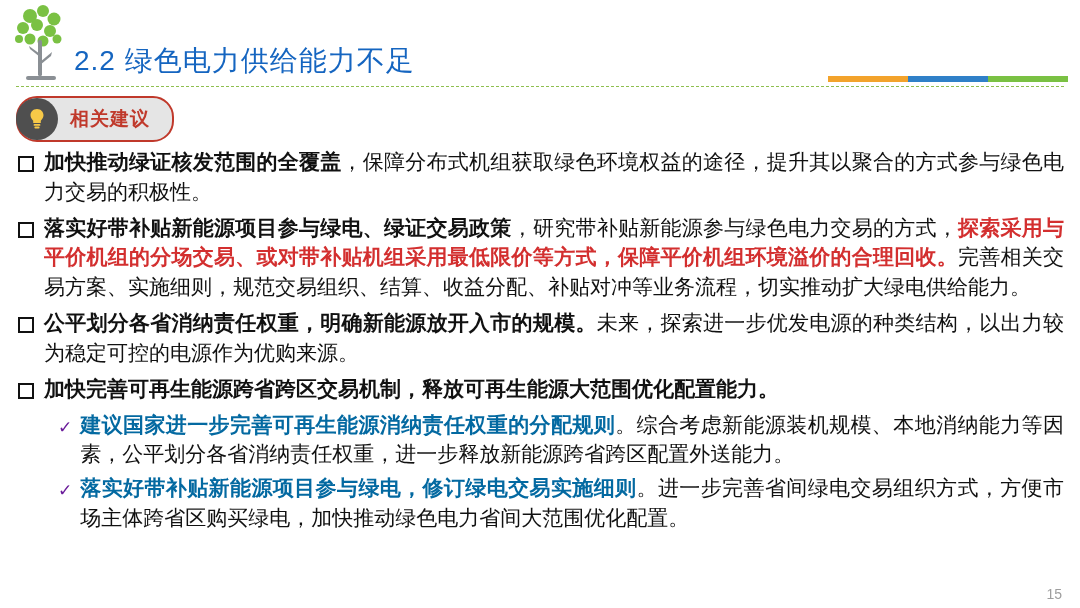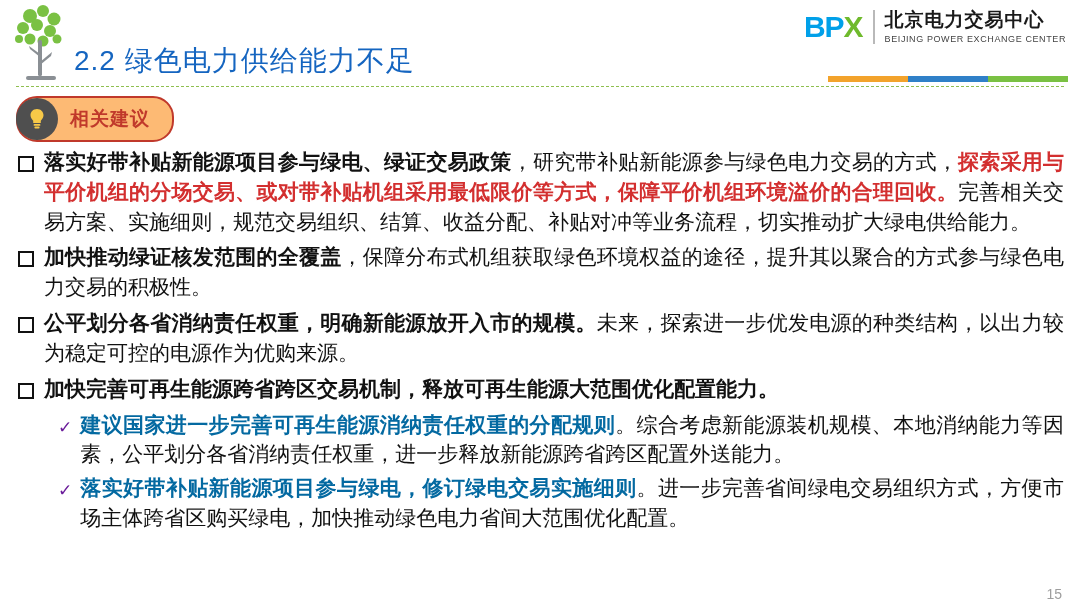--- a/index.html
+++ b/index.html
@@ -103,21 +103,21 @@
   
   .badge {
     position: absolute;
     left: 16px;
     top: 96px;
     height: 42px;
     display: flex;
     align-items: center;
     border: 2px solid #c0392b;
     border-radius: 21px;
-    background: #fdba74;
+    background: #e5e5e5;
     padding-right: 22px;
   }
   .badge-circle {
     width: 42px;
     height: 42px;
     border-radius: 50%;
     background: #4f4f4f;
     margin-left: -2px;
     display: flex;
     align-items: center;
@@ -217,30 +217,20 @@
         <rect x="28" y="38" width="4" height="36" rx="1.5"></rect>
         <path d="M30 52 L19 44 L20 47 L30 55 Z"></path>
         <path d="M30 60 L42 50 L41 54 L30 63 Z"></path>
       </g>
       <rect x="16" y="74" width="30" height="4" rx="2" fill="#8a8f94"></rect>
     </svg>
   </div>
 
   <div class="title-text">2.2 绿色电力供给能力不足</div>
 
-  <div class="brand">
-    <div class="brand-mark">
-      <span class="bpx-b">B</span><span class="bpx-p">P</span><span class="bpx-x">X</span>
-    </div>
-    <div class="brand-divider"></div>
-    <div>
-      <div class="brand-cn">北京电力交易中心</div>
-      <div class="brand-en">BEIJING POWER EXCHANGE CENTER</div>
-    </div>
-  </div>
 
   <div class="accent-bars">
     <div class="bar-orange"></div>
     <div class="bar-blue"></div>
     <div class="bar-green"></div>
   </div>
 
   <div class="header-rule"></div>
 </div>
 
@@ -253,28 +243,28 @@
     </svg>
   </div>
   <div class="badge-label">相关建议</div>
 </div>
 
 <div class="content">
 
   <div class="item">
     <div class="bullet-sq"></div>
     <div class="para">
+      <span class="b-black">加快推动绿证核发范围的全覆盖</span><span class="normal">，保障分布式机组获取绿色环境权益的途径，提升其以聚合的方式参与绿色电力交易的积极性。</span>
+    </div>
+  </div>
+
+  <div class="item">
+    <div class="bullet-sq"></div>
+    <div class="para">
       <span class="b-black">落实好带补贴新能源项目参与绿电、绿证交易政策</span><span class="normal">，研究带补贴新能源参与绿色电力交易的方式，</span><span class="b-red">探索采用与平价机组的分场交易、或对带补贴机组采用最低限价等方式，保障平价机组环境溢价的合理回收。</span><span class="normal">完善相关交易方案、实施细则，规范交易组织、结算、收益分配、补贴对冲等业务流程，切实推动扩大绿电供给能力。</span>
-    </div>
-  </div>
-
-  <div class="item">
-    <div class="bullet-sq"></div>
-    <div class="para">
-      <span class="b-black">加快推动绿证核发范围的全覆盖</span><span class="normal">，保障分布式机组获取绿色环境权益的途径，提升其以聚合的方式参与绿色电力交易的积极性。</span>
     </div>
   </div>
 
   <div class="item">
     <div class="bullet-sq"></div>
     <div class="para">
       <span class="b-black">公平划分各省消纳责任权重，明确新能源放开入市的规模。</span><span class="normal">未来，探索进一步优发电源的种类结构，以出力较为稳定可控的电源作为优购来源。</span>
     </div>
   </div>
 

